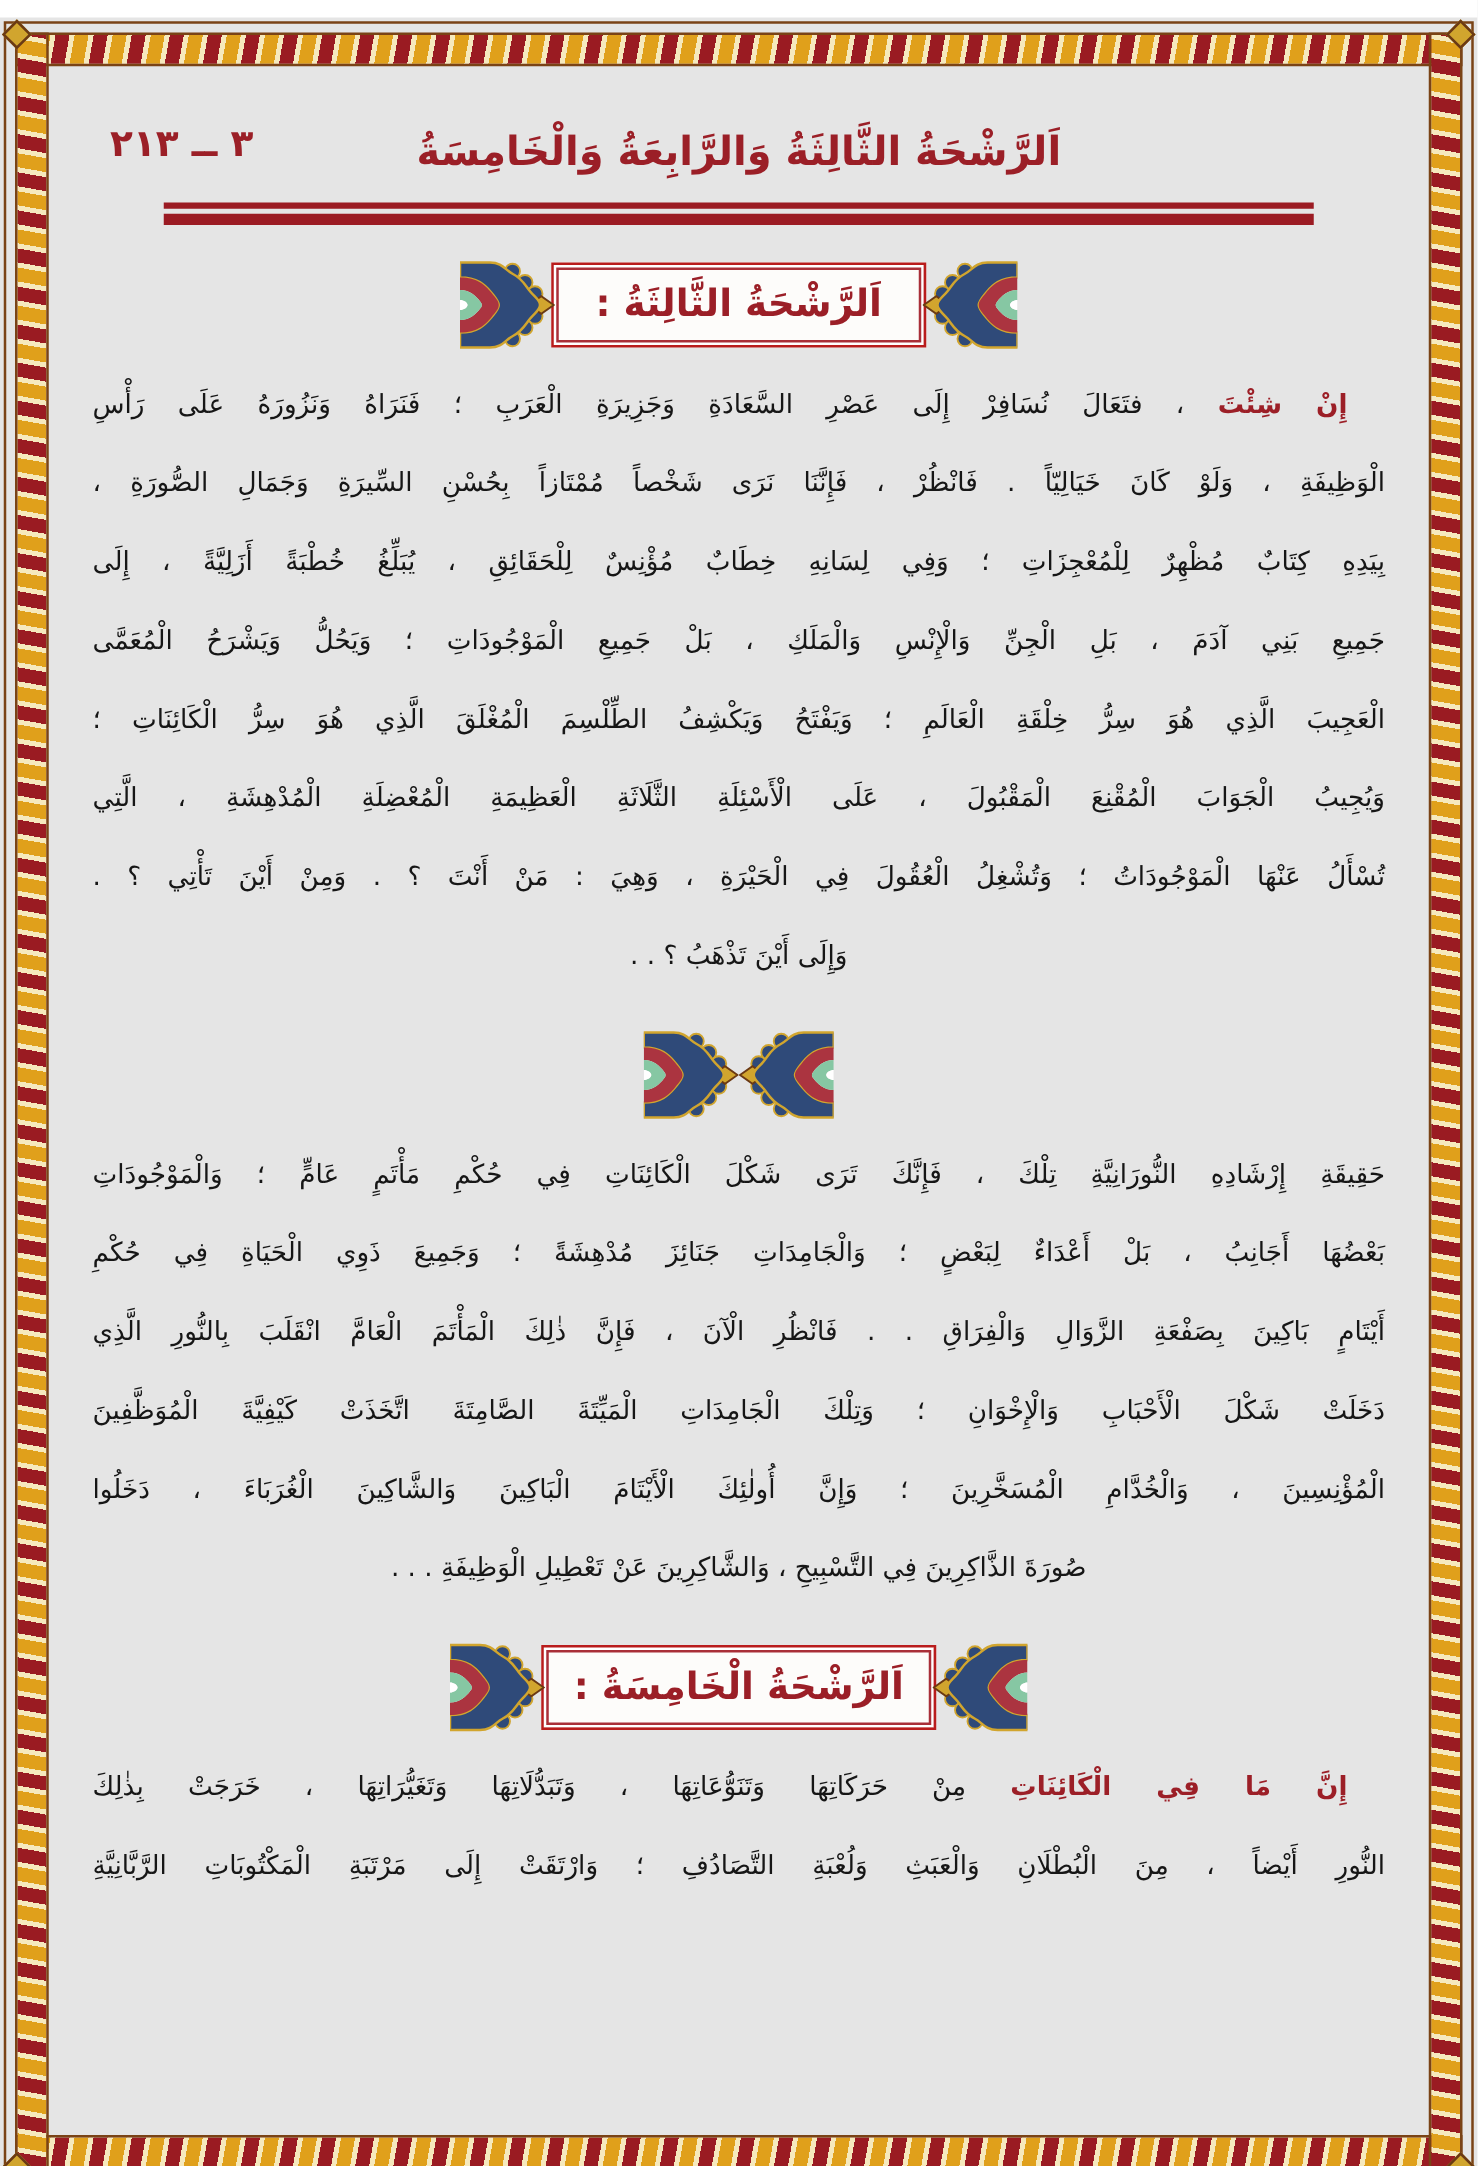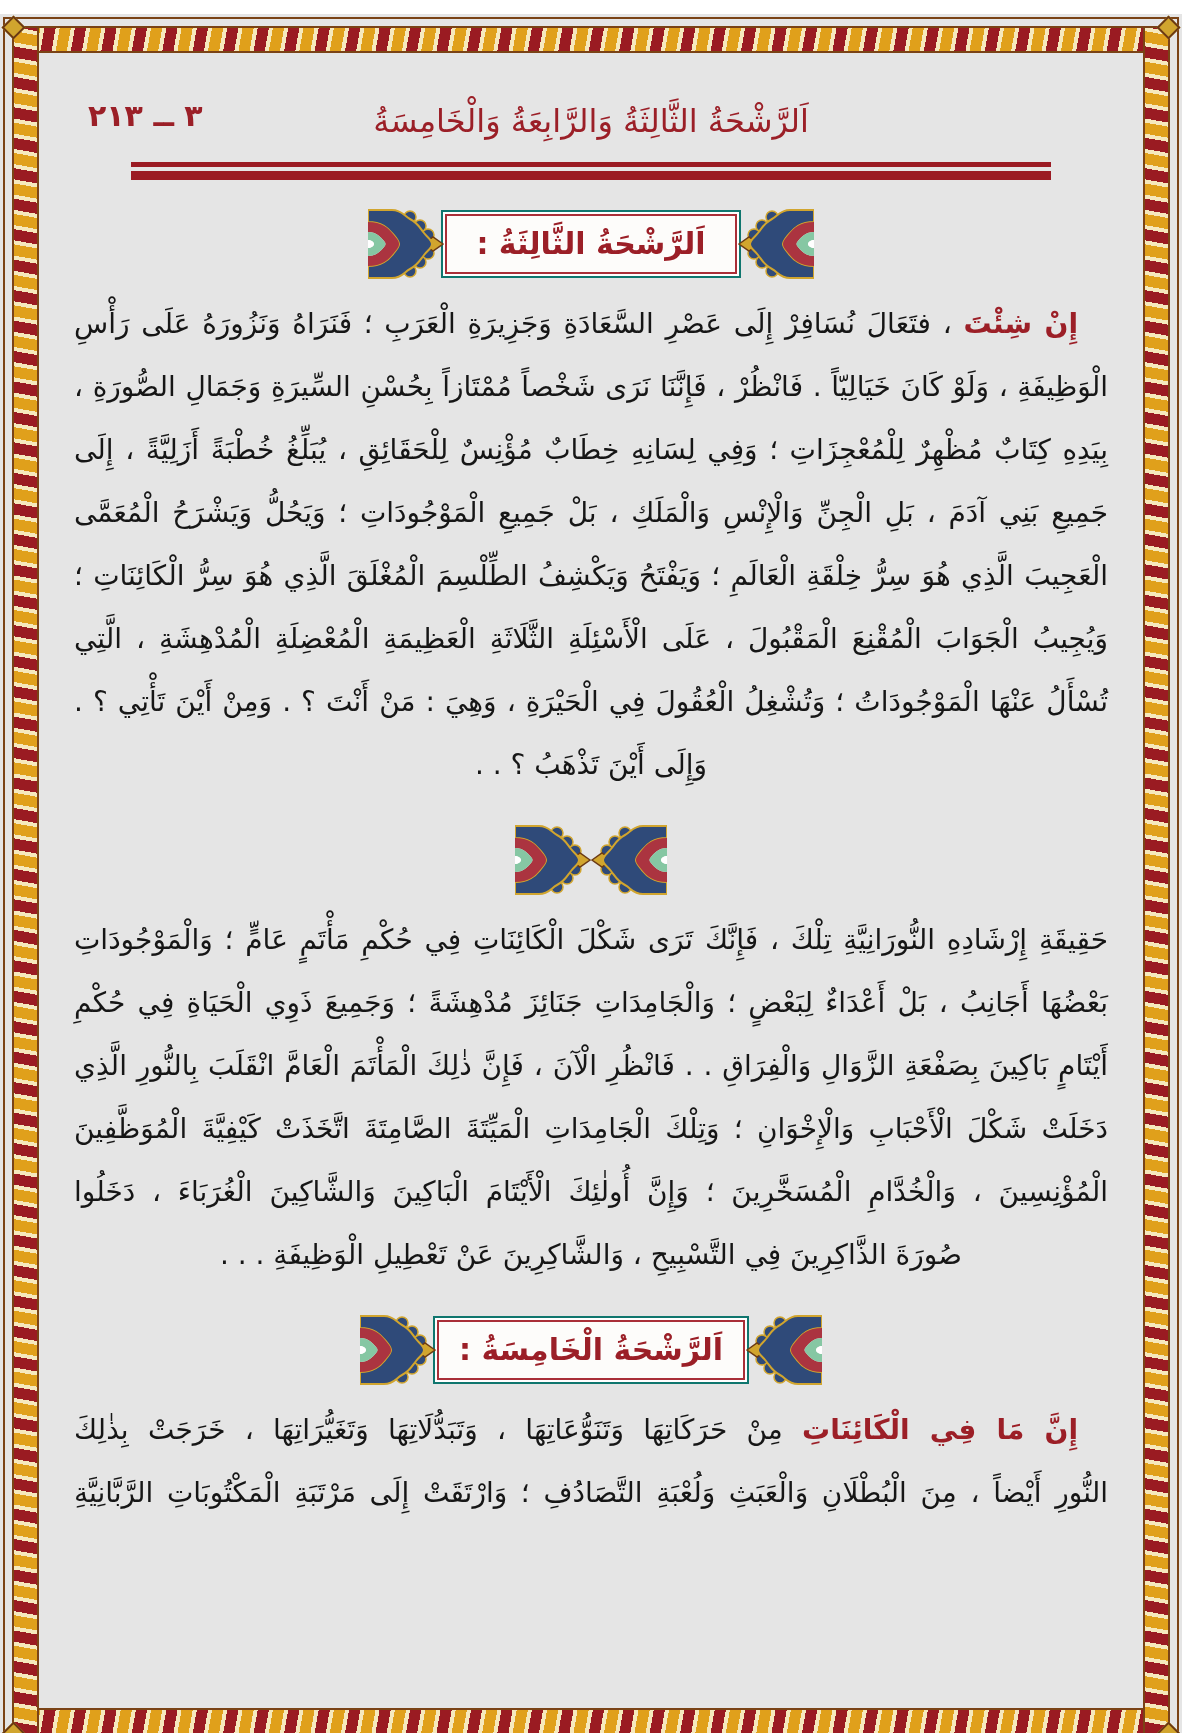--- a/index.html
+++ b/index.html
@@ -40,45 +40,45 @@
     direction:rtl;
     color:#161616;
   }
   header.pg{position:relative;height:62px;margin-top:34px;}
   .pagenum{
     position:absolute;left:14px;top:8px;
     color:#9b1f27;font-weight:bold;font-size:30px;letter-spacing:1px;
   }
   .title{
     margin:0;text-align:center;
-    color:#9b1f27;font-weight:normal;font-size:32px;line-height:62px;
+    color:#9b1f27;font-weight:bold;font-size:32px;line-height:62px;
   }
   .rule{width:89%;margin:10px auto 0;}
   .rule-thin{height:5px;background:#9b1b23;margin-bottom:4px;}
   .rule-thick{height:9px;background:#9b1b23;}
 
   
   section.droplet{margin-top:24px;}
   .orn{display:flex;justify-content:center;align-items:center;margin:14px auto 8px;}
   .flour{display:inline-flex;z-index:1;}
   .flour.right svg{transform:scaleX(-1);}
   .orn-box{
     display:inline-flex;align-items:center;justify-content:center;
     min-width:300px;height:68px;box-sizing:border-box;
     background:#fdfcfa;
-    border:2px solid #0f766e;
+    border:2px solid #b91c1c;
     box-shadow:inset 0 0 0 2px #ffffff, inset 0 0 0 4px #a92f38;
     padding:4px 24px;margin:0 -3px;
   }
   .orn-text{color:#9b1f27;font-weight:bold;font-size:30px;line-height:1;white-space:nowrap;}
 
   
   .para{margin-top:8px;}
   .line{
-    font-size:28px;line-height:63px;
+    font-size:21px;line-height:63px;
     text-align:justify;text-align-last:justify;
     white-space:normal;
   }
   .line.first{text-indent:30px;}
   .line.end{text-align:center;text-align-last:auto;}
   .red{color:#9c1f27;font-weight:bold;}
 </style>
 </head>
 <body>
 

